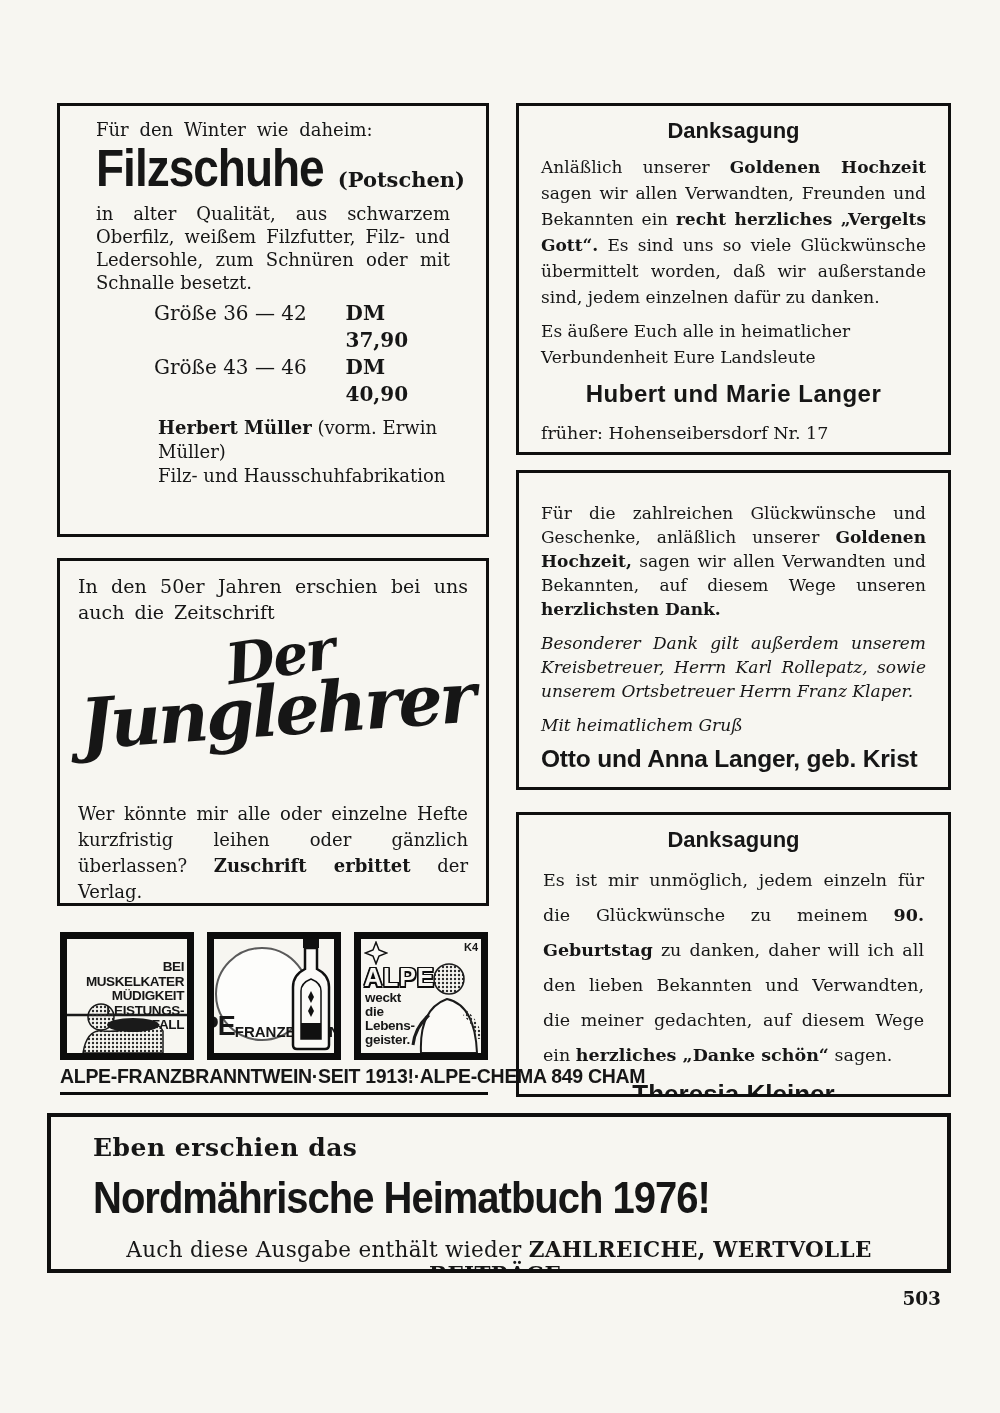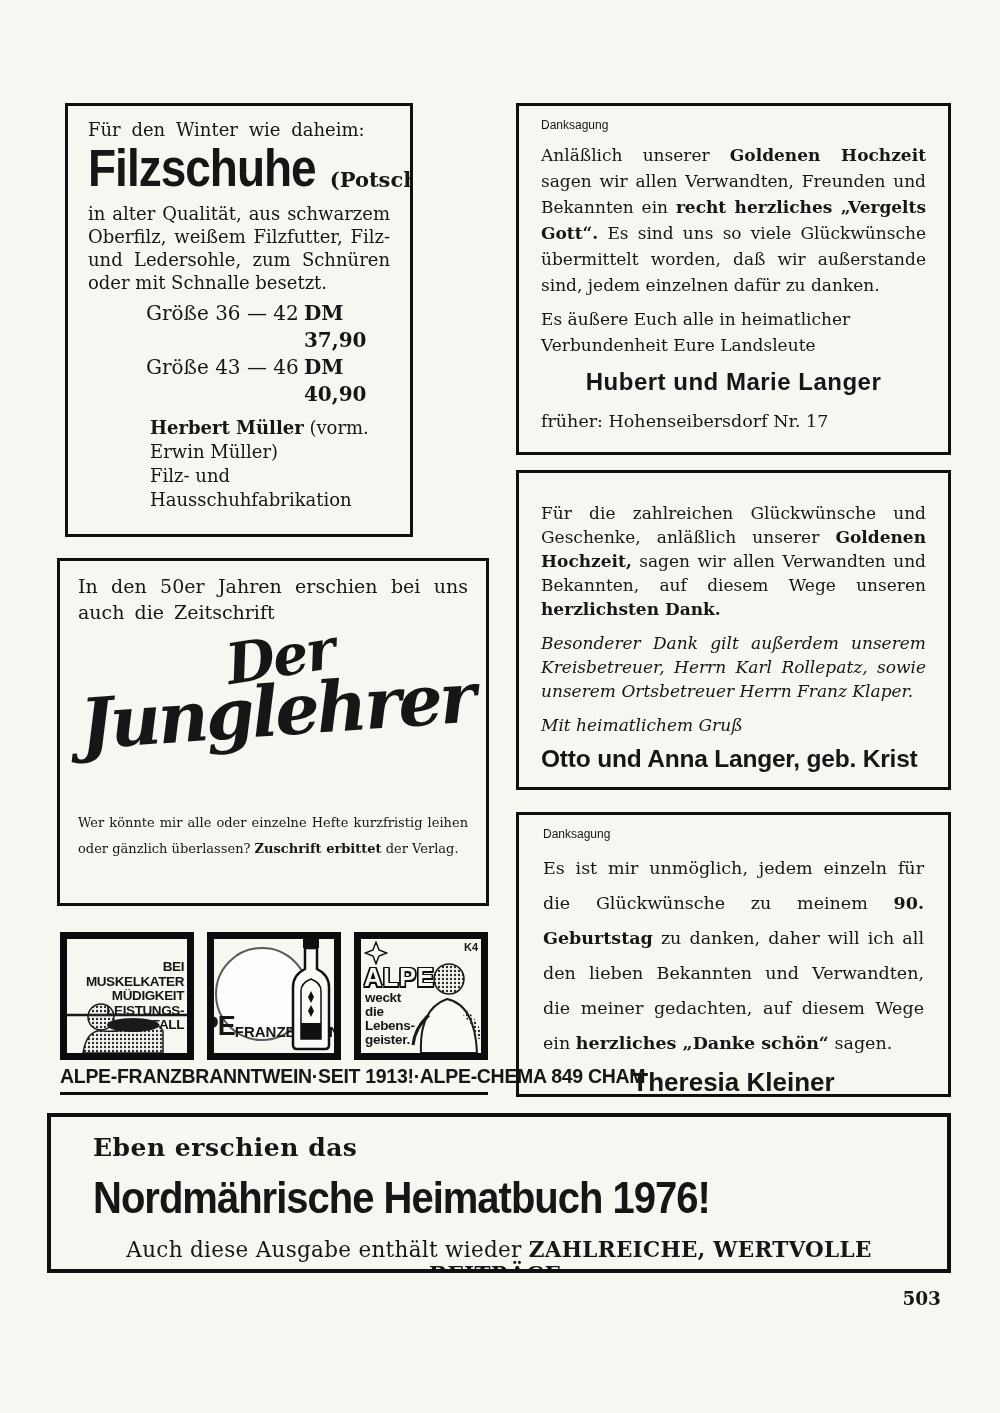--- a/index.html
+++ b/index.html
@@ -15,21 +15,21 @@
     border:3px solid #0f0f0f;
     box-sizing:border-box;
     background:transparent;
     overflow:hidden;
   }
   .b{font-weight:bold;}
   .serif{font-family:"DejaVu Serif", serif;}
   .just{text-align:justify;text-align-last:left;}
 
   
-  #box-filz{left:57px;top:103px;width:348px;height:434px;padding:12px 20px;margin-left:8px;}
+  #box-filz{left:57px;top:103px;width:432px;height:434px;padding:12px 36px;}
   .filz-intro{font-size:18px;line-height:24px;word-spacing:5px;}
   .filz-headrow{display:flex;align-items:baseline;gap:14px;margin:2px 0 4px 0;}
   .filz-headline{
     font-family:"Liberation Sans", sans-serif;font-weight:bold;
     font-size:46px;letter-spacing:-1px;transform:scaleY(1.12);transform-origin:left bottom;
   }
   .filz-headsuffix{font-size:21px;font-weight:bold;}
   .filz-body{font-size:18px;line-height:23px;}
   .price-table{margin:6px 0 8px 58px;font-size:20px;line-height:27px;}
   .price-row{display:flex;}
@@ -45,21 +45,21 @@
     position:absolute;left:148px;top:-4px;
     font-family:"DejaVu Serif", serif;font-style:italic;font-weight:bold;
     font-size:56px;transform:rotate(-9deg);letter-spacing:-2px;
   }
   .jung-name{
     position:absolute;left:2px;top:56px;width:100%;
     font-family:"DejaVu Serif", serif;font-style:italic;font-weight:bold;
     font-size:70px;letter-spacing:-3px;transform:rotate(-4deg);transform-origin:left center;
     white-space:nowrap;
   }
-  .jung-outro{font-size:13px;line-height:26px;margin-top:15px;}
+  .jung-outro{font-size:18px;line-height:26px;margin-top:6px;}
 
   
   #alpe{left:60px;top:932px;width:428px;position:absolute;}
   .alpe-row{display:flex;gap:13px;}
   .alpe-box{width:134px;height:128px;background:#0c0c0c;padding:7px;box-sizing:border-box;}
   .alpe-inner{position:relative;width:100%;height:100%;background:#f7f6f1;overflow:hidden;}
   .alpe1-text{
     position:absolute;top:21px;right:3px;text-align:right;
     font-family:"Liberation Sans", sans-serif;font-weight:bold;
     font-size:13.5px;line-height:14.5px;letter-spacing:-0.4px;
@@ -91,21 +91,21 @@
   .alpe-caption{
     margin-top:5px;padding-bottom:4px;border-bottom:3px solid #0c0c0c;
     font-family:"Liberation Sans", sans-serif;font-weight:bold;
     font-size:19.5px;letter-spacing:-0.3px;text-align:center;white-space:nowrap;
   }
 
   
   #box-dank1{left:516px;top:103px;width:435px;height:352px;padding:12px 22px;}
   #box-otto{left:516px;top:470px;width:435px;height:320px;padding:28px 22px 10px 22px;}
   #box-dank2{left:516px;top:812px;width:435px;height:285px;padding:12px 24px;}
-  .dank-header{font-family:"Liberation Sans", sans-serif;font-weight:normal;font-size:12px;text-align:left;margin-bottom:10px;}
+  .dank-header{font-family:"Liberation Sans", sans-serif;font-weight:bold;font-size:22px;text-align:center;margin-bottom:10px;}
   .dank-body{font-size:17px;line-height:26px;}
   .dank-body2{font-size:17px;line-height:24px;}
   .names-center{font-family:"Liberation Sans", sans-serif;font-weight:bold;font-size:24px;text-align:center;margin:10px 0 12px 0;letter-spacing:0.5px;}
   .names-left{font-family:"Liberation Sans", sans-serif;font-weight:bold;font-size:24.5px;margin:8px 0 10px 0;letter-spacing:-0.2px;white-space:nowrap;}
   .addr{font-size:17.5px;line-height:27px;font-weight:500;} .mt8{margin-top:8px;} .mt10{margin-top:10px;font-style:italic;}
   .dank3-body{font-size:17.5px;line-height:35px;}
   .dank3-names{font-family:"Liberation Sans", sans-serif;font-weight:bold;font-size:26px;text-align:center;margin:6px 0 8px 0;}
 
   
   #banner{left:47px;top:1113px;width:904px;height:160px;border-width:4px;padding:16px 42px;}

